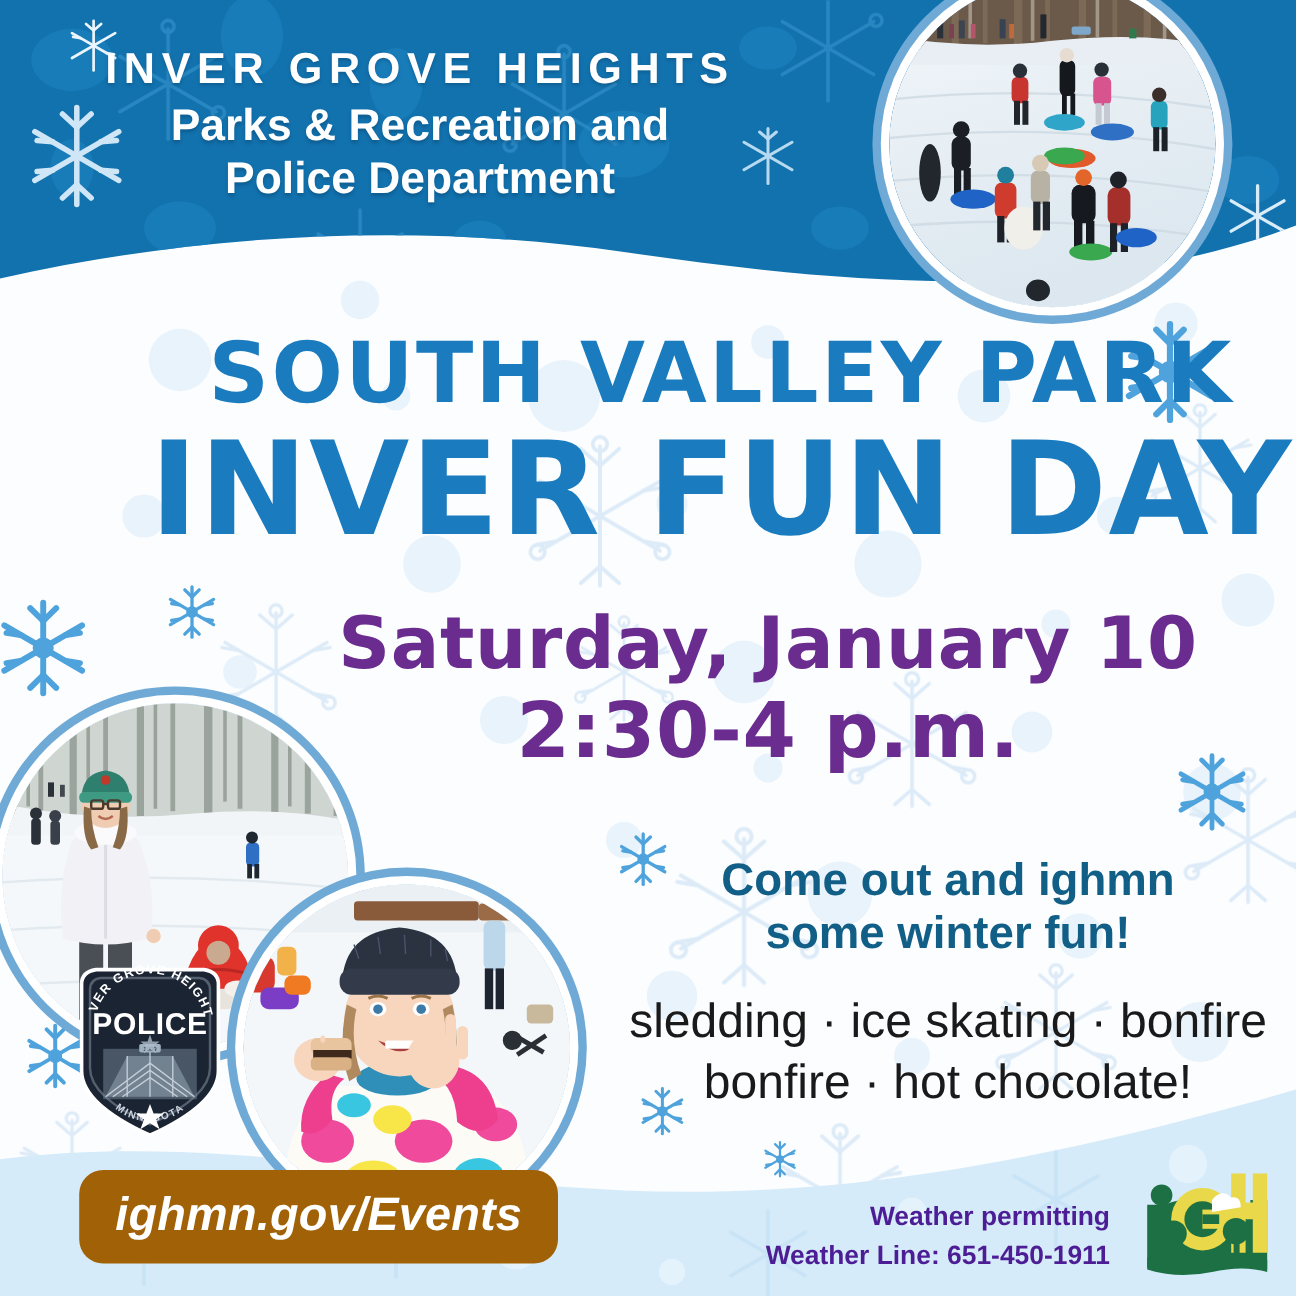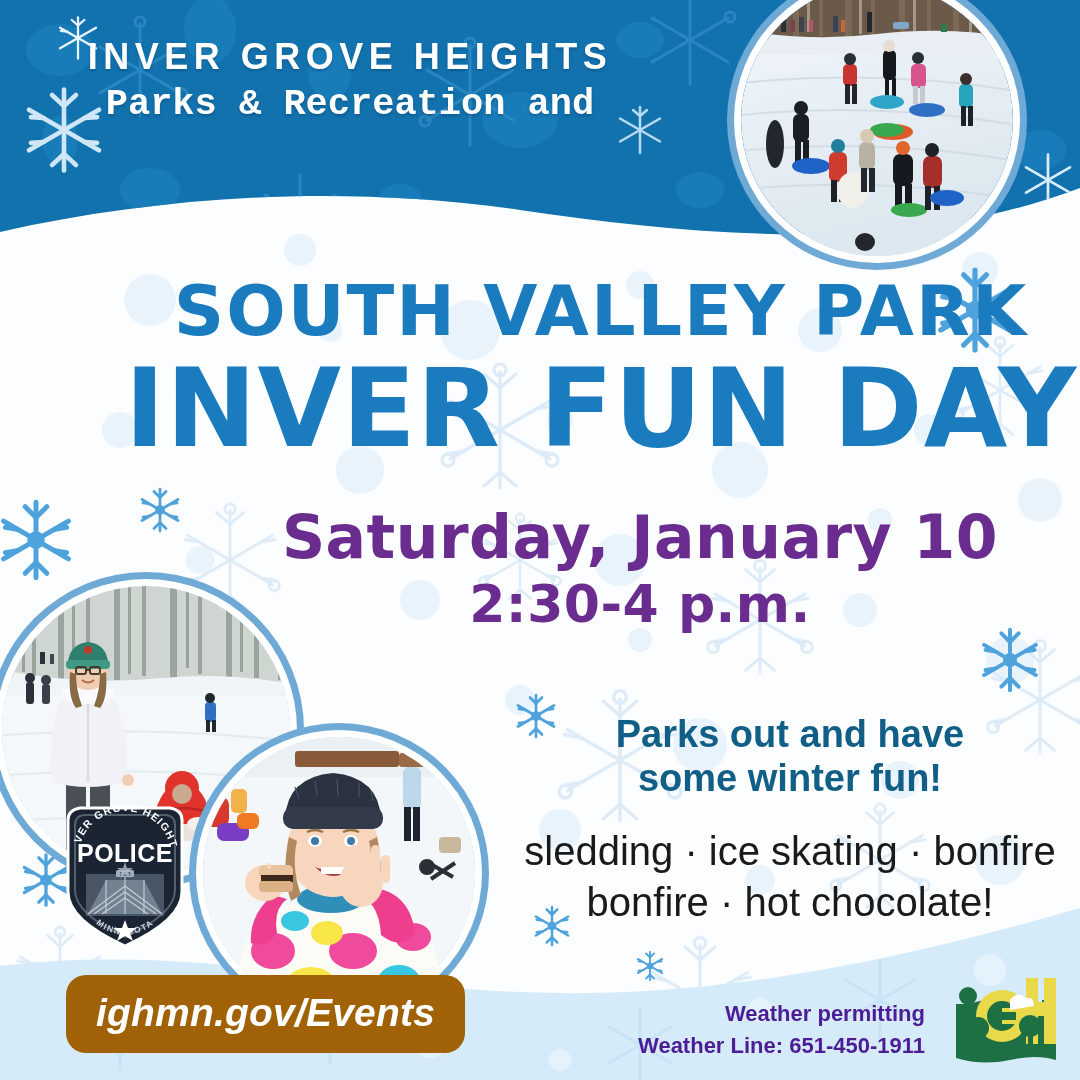--- a/index.html
+++ b/index.html
@@ -31,21 +31,21 @@
   .header-text{
     position:absolute;left:0;top:36px;width:700px;
     z-index:4;text-align:center;color:#ffffff;
     text-shadow:0 2px 3px rgba(0,40,70,.28);
   }
   .org-line1{
     font-size:36px;font-weight:bold;letter-spacing:5.5px;
     line-height:1.18;
   }
   .org-line2{
-    font-size:37px;font-weight:bold;line-height:1.18;margin-top:5px;font-family:Liberation Mono, monospace;
+    font-size:37px;font-weight:bold;line-height:1.18;margin-top:5px;
   }
   .org-line3{
     font-size:37px;font-weight:bold;line-height:1.18;
   }
 
   
   .photo{
     position:absolute;border-radius:50%;overflow:hidden;
     z-index:6;
   }
@@ -75,21 +75,21 @@
     font-family:"DejaVu Sans", sans-serif;
   }
 
   
   .date-wrap{
     position:absolute;left:200px;top:505px;width:880px;z-index:5;
     text-align:center;color:#6b2c8f;
     font-family:"DejaVu Sans", sans-serif;
   }
   .d-date{font-size:60px;font-weight:bold;line-height:1.08;letter-spacing:.5px;}
-  .d-time{font-size:52px;font-weight:bold;line-height:1.08;margin-top:6px;letter-spacing:.5px;}
+  .d-time{font-size:64px;font-weight:bold;line-height:1.08;margin-top:6px;letter-spacing:.5px;}
 
   
   .copy-wrap{
     position:absolute;left:520px;top:712px;width:540px;z-index:7;
     text-align:center;
   }
   .c-head{
     color:#115e86;font-size:38px;font-weight:bold;line-height:1.16;
   }
   .c-list{
@@ -345,20 +345,21 @@
             <line x1="-40" y1="23" x2="40" y2="-23"></line>
           </g>
         </g>
       </g>
     </svg>
   </div>
 
   <div class="header-text">
     <div class="org-line1">INVER GROVE HEIGHTS</div>
     <div class="org-line2">Parks &amp; Recreation and</div>
+    <div class="org-line3">Police Department</div>
   </div>
 
   <div class="photo ring" id="photo-top">
     <svg width="272" height="272" viewBox="0 0 272 272" xmlns="http://www.w3.org/2000/svg">
       <defs>
         <clipPath id="cTop">
             <circle cx="136" cy="136" r="136"></circle>
           </clipPath>
         <linearGradient id="snowTop" x1="0" y1="0" x2="0.3" y2="1">
           <stop offset="0" stop-color="#f3f7fa"></stop>
@@ -707,21 +708,21 @@
             <rect x="56" y="144" width="34" height="11" rx="4" fill="#d9b184"></rect>
             <rect x="64" y="126" width="4" height="6" rx="2" fill="#f7d6bd"></rect>
           </g>
         </g>
       </g>
     </svg>
   </div>
 
   <div class="copy-wrap">
     <div class="c-head">
-      <div>Parks out and have</div>
+      <div>Come out and ighmn</div>
       <div>some winter fun!</div>
     </div>
     <div class="c-list">
       <div>sledding · ice skating · bonfire</div>
       <div>bonfire · hot chocolate!</div>
     </div>
   </div>
 
   <div class="badge">
     <svg width="134" height="152" viewBox="0 0 134 152" xmlns="http://www.w3.org/2000/svg">

